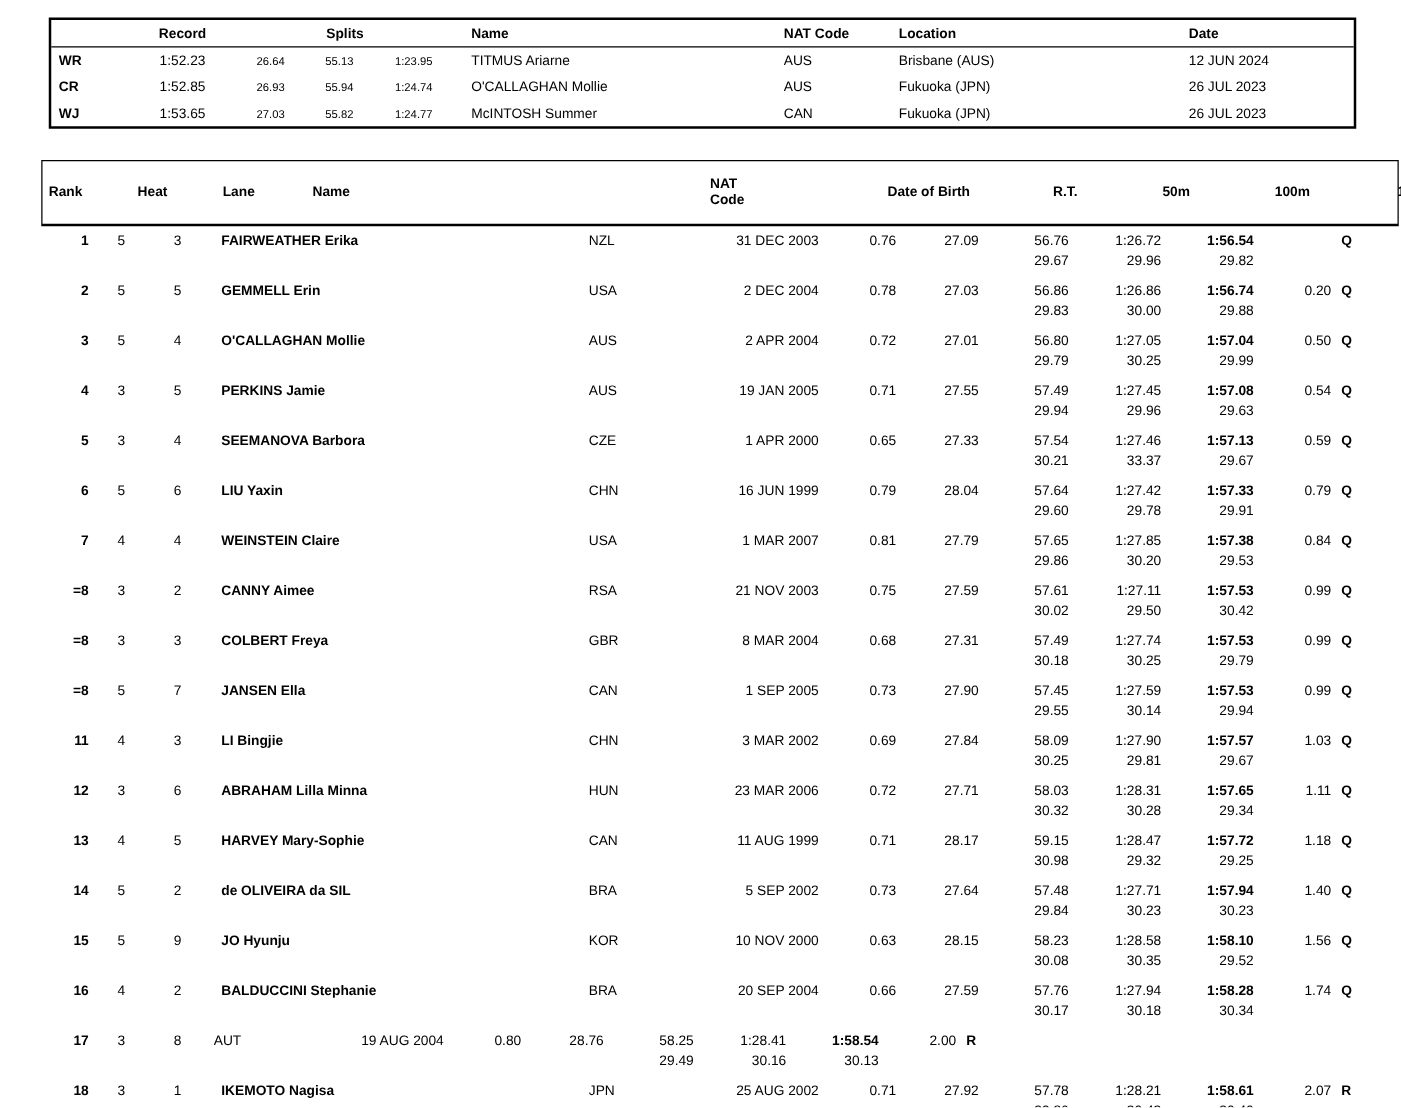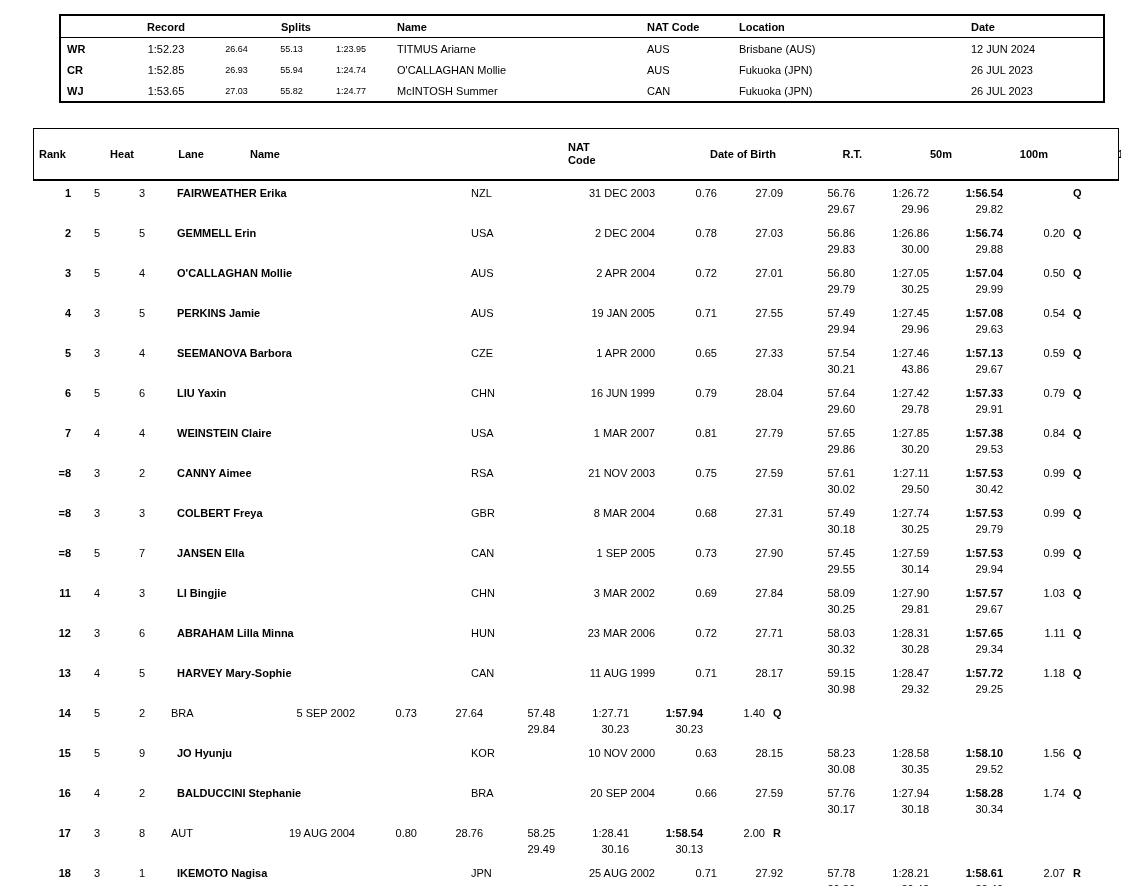--- a/index.html
+++ b/index.html
@@ -11,21 +11,21 @@
     background: #fff;
     overflow: hidden;
     font-family: "Liberation Sans", "DejaVu Sans", sans-serif;
     color: #000;
     font-size: 11px;
   }
 
   
   .records {
     position: absolute;
-    left: 59px;
+    left: 39px;
     top: 14px;
     width: 1046px;
     border: 2px solid #000;
   }
   .rec-row { display: flex; align-items: center; height: 21px; }
   .rec-header { height: 22px; border-bottom: 1px solid #000; font-weight: bold; }
   .rc { flex: 0 0 auto; white-space: nowrap; overflow: hidden; }
   .rc.tag      { width: 62px;  padding-left: 6px; font-weight: bold; }
   .rc.rtime    { width: 86px;  text-align: center; }
   .rc.split    { width: 55px;  text-align: center; font-size: 9px; }
@@ -272,21 +272,21 @@
     <div class="c col-nat">CZE</div>
     <div class="c col-dob">1 APR 2000</div>
     <div class="c col-rt">0.65</div>
     <div class="c col-m50">27.33</div>
     <div class="c col-m100 stack">
       <span>57.54</span>
       <span class="sub">30.21</span>
     </div>
     <div class="c col-m150 stack">
       <span>1:27.46</span>
-      <span class="sub">43.86</span>
+      <span class="sub">33.37</span>
     </div>
     <div class="c col-time stack">
       <span>1:57.13</span>
       <span class="sub">29.67</span>
     </div>
     <div class="c col-behind">0.59</div>
     <div class="c col-q">Q</div>
   </div>
 
   <div class="res-row">
@@ -486,20 +486,21 @@
       <span class="sub">29.25</span>
     </div>
     <div class="c col-behind">1.18</div>
     <div class="c col-q">Q</div>
   </div>
 
   <div class="res-row">
     <div class="c col-rank">14</div>
     <div class="c col-heat">5</div>
     <div class="c col-lane">2</div>
+    <div class="c col-name">de OLIVEIRA da SIL</div>
     <div class="c col-nat">BRA</div>
     <div class="c col-dob">5 SEP 2002</div>
     <div class="c col-rt">0.73</div>
     <div class="c col-m50">27.64</div>
     <div class="c col-m100 stack">
       <span>57.48</span>
       <span class="sub">29.84</span>
     </div>
     <div class="c col-m150 stack">
       <span>1:27.71</span>

